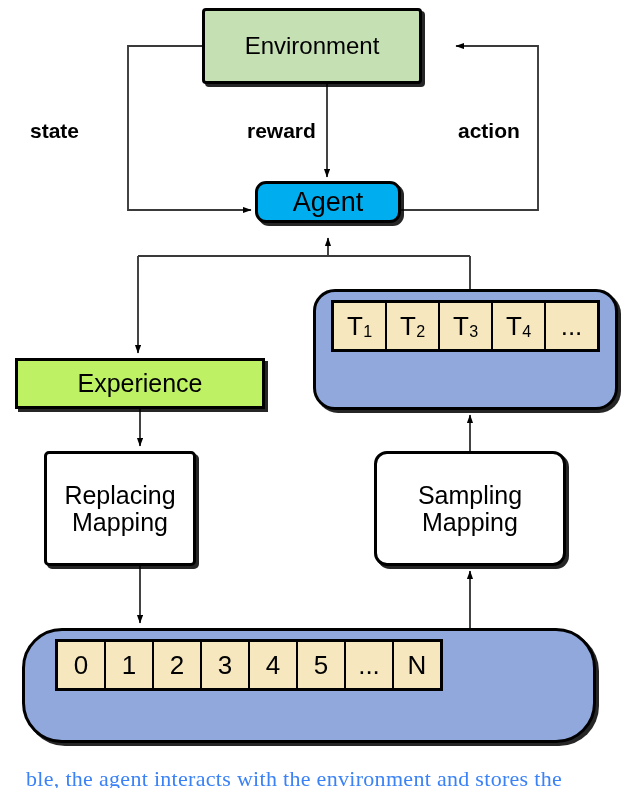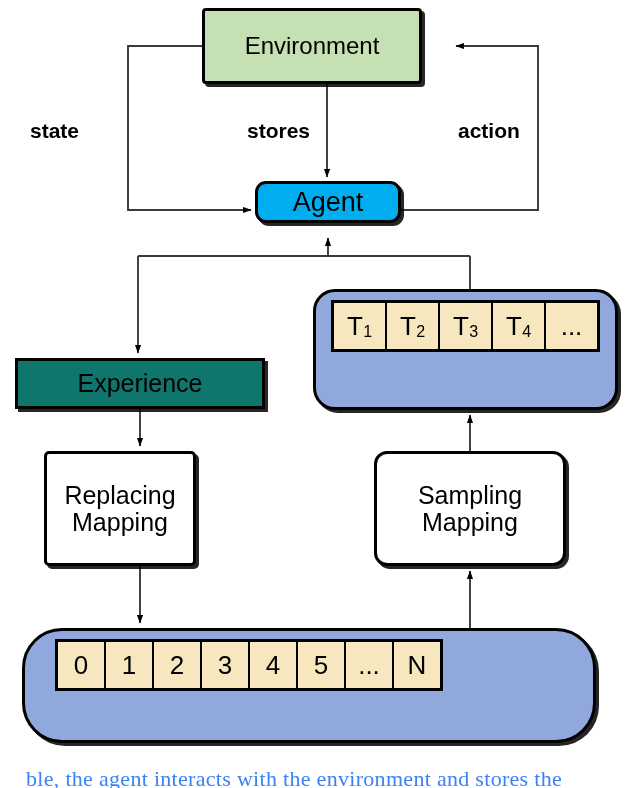--- a/index.html
+++ b/index.html
@@ -227,21 +227,21 @@
     <path d="M470,628 L470,571" marker-end="url(#arrow)"></path>
 
     <path d="M470,451 L470,415" marker-end="url(#arrow)"></path>
   </g>
 </svg>
 
 <div class="node shadow" id="env" style="background: rgb(197, 224, 179);">Environment</div>
 
 <div class="node shadow" id="agent" style="background: rgb(0, 174, 239);">Agent</div>
 
-<div class="node shadow" id="experience" style="background: #0f766e;">Experience</div>
+<div class="node shadow" id="experience" style="background: #bef264;">Experience</div>
 
 <div class="node shadow" id="replacing-mapping" style="background: rgb(255, 255, 255);">Replacing
 Mapping</div>
 
 <div class="node shadow" id="sampling-mapping" style="background: rgb(255, 255, 255);">Sampling
 Mapping</div>
 
 <div id="batch" class="shadow" style="background: rgb(144, 168, 220);">
   <div class="cell-strip" id="batch-cells">
       <div class="cell" style="background: rgb(247, 231, 191);">T<sub>1</sub></div>
@@ -259,18 +259,18 @@
       <div class="cell" style="background: rgb(247, 231, 191);">2</div>
       <div class="cell" style="background: rgb(247, 231, 191);">3</div>
       <div class="cell" style="background: rgb(247, 231, 191);">4</div>
       <div class="cell" style="background: rgb(247, 231, 191);">5</div>
       <div class="cell" style="background: rgb(247, 231, 191);">...</div>
       <div class="cell" style="background: rgb(247, 231, 191);">N</div>
     </div>
 </div>
 
 <div class="edge-label" id="label-reward">state</div>
-<div class="edge-label" id="label-state">stores</div>
+<div class="edge-label" id="label-state">reward</div>
 <div class="edge-label" id="label-action">action</div>
 
 <div id="caption">
   <span>ble, the agent interacts with the environment and stores the</span>
 </div>
 
 </body></html>

